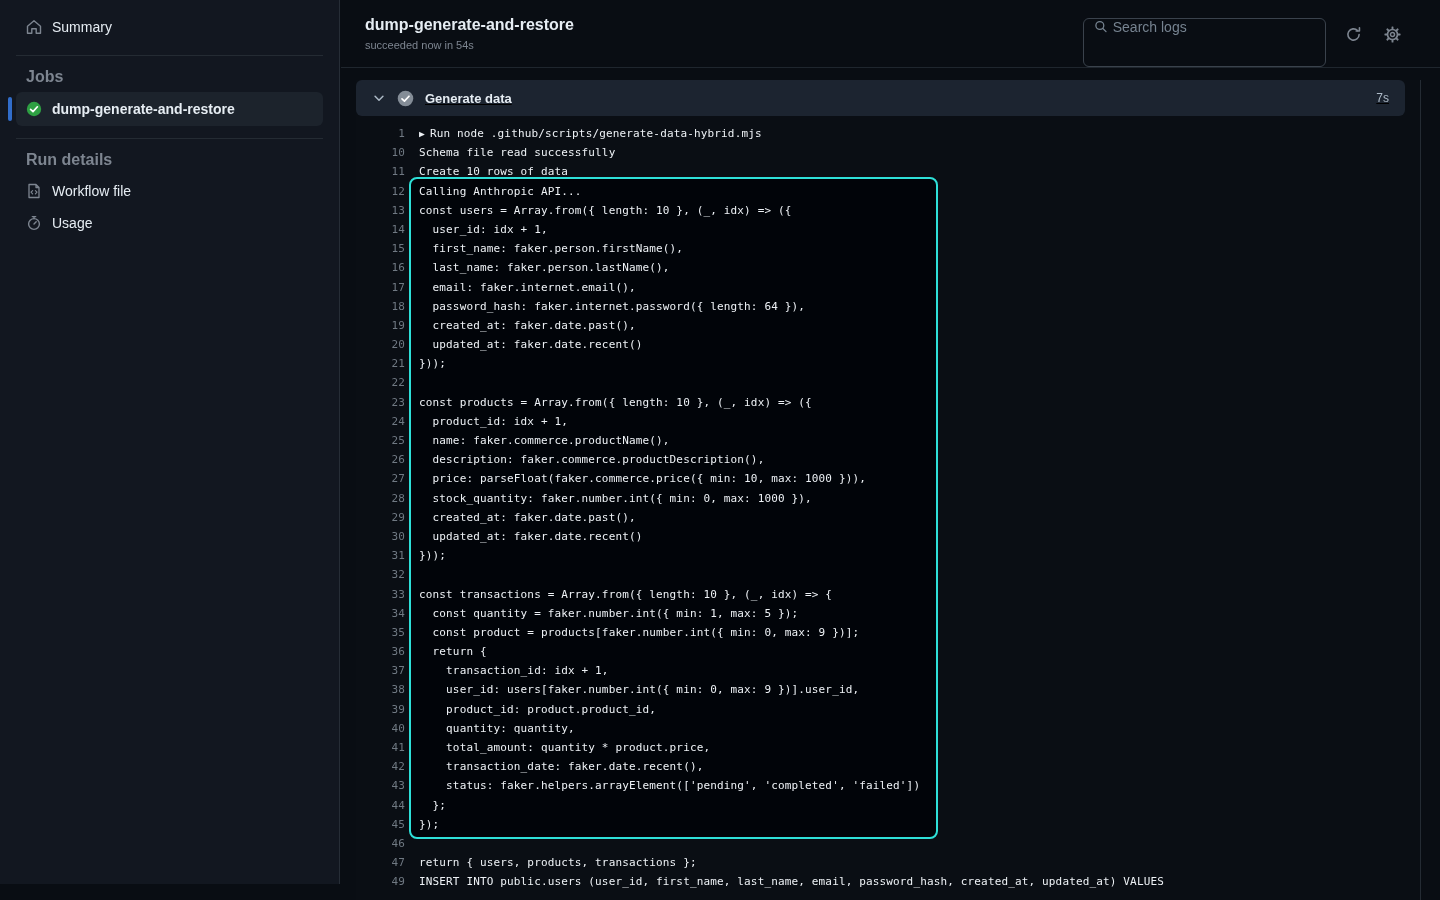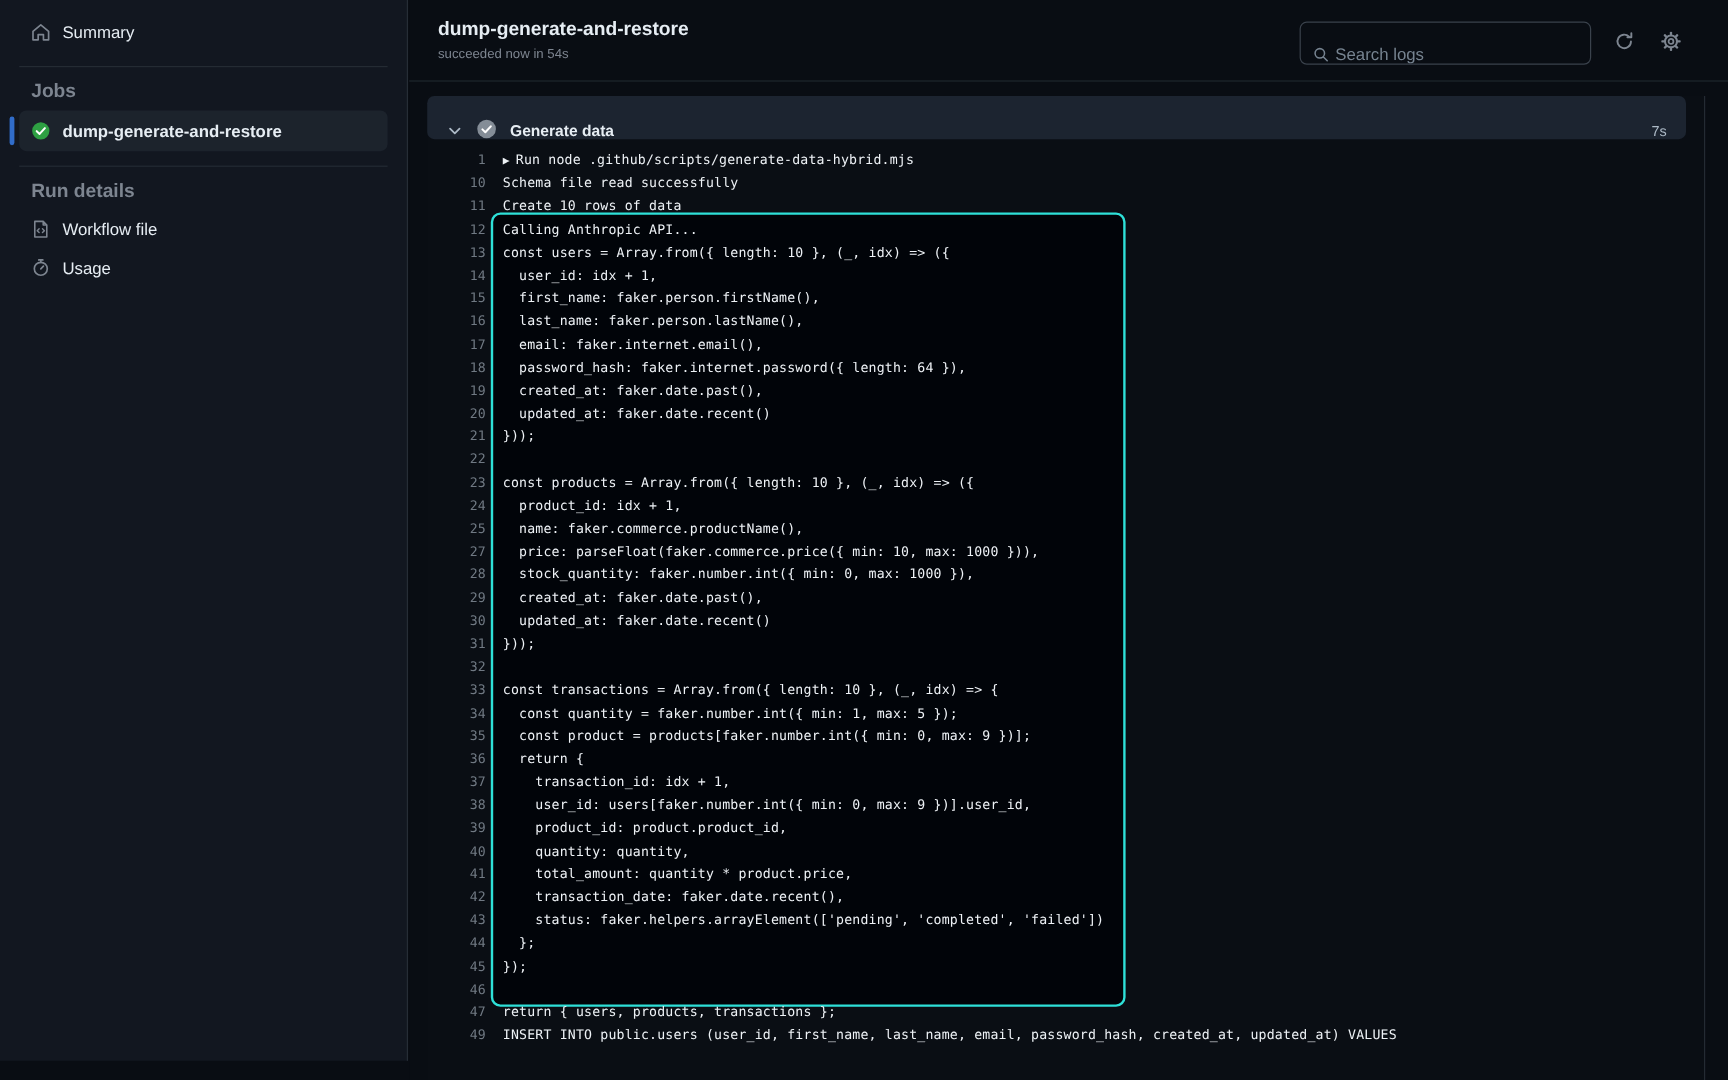--- a/index.html
+++ b/index.html
@@ -20,37 +20,37 @@
   .sb-job { position:relative; background:#1c232c; font-weight:600; height:34px; }
   .accent-bar { position:absolute; left:-8px; top:5px; width:4px; height:24px;
                 border-radius:3px; }
 
   
   .main { position:absolute; left:341px; top:0; right:0; bottom:0; background:#090d13; }
   .main-header { position:relative; height:68px; border-bottom:1px solid #1f262e; }
   .job-title { position:absolute; left:24px; top:16px; font-size:16px; font-weight:700;
                color:#e6edf3; }
   .job-subtitle { position:absolute; left:24px; top:39px; font-size:11px; color:#7d8590; }
-  .search-box { position:absolute; right:114px; top:18px; width:243px; height:36px;
+  .search-box { position:absolute; right:114px; top:18px; width:243px; height:49px;
                 border:1px solid #3a424c; border-radius:6px; display:flex;
-                align-items:flex-end; padding:0 10px; gap:5px; background:transparent; }
+                align-items:flex-start; padding:0 10px; gap:5px; background:transparent; }
   .search-box input { background:transparent; border:none; outline:none; color:#cdd6e0;
                       font-size:14px; width:100%; font-family:"Liberation Sans",sans-serif; }
   .search-box input::placeholder { color:#768390; }
   .icon-btn { position:absolute; top:23px; width:22px; height:22px; display:flex;
               align-items:center; justify-content:center; cursor:pointer; }
   .btn-refresh { right:76px; }
   .btn-gear { right:37px; }
 
   
   .panel { position:absolute; left:15px; right:19px; top:80px; bottom:0;
            background:#0a0e14; border-right:1px solid #242b33; }
-  .step-header { display:flex; align-items:flex-end; gap:11px; height:36px;
+  .step-header { display:flex; align-items:center; gap:11px; height:36px;
                  width:calc(100% - 15px); background:#1c2430; border-radius:6px;
-                 padding:0 16px; cursor:pointer; }
+                 padding:0 16px; cursor:pointer;text-decoration:underline; }
   .step-name { color:#e6edf3; font-size:13px; font-weight:600; flex:1; }
   .step-duration { color:#adbac7; font-size:12px;margin-left:36px; }
   .log-body { position:relative; padding-top:8px; }
   .log-row { position:relative; z-index:1; display:flex; height:19.2px;
              line-height:19.2px; font-family:"DejaVu Sans Mono", monospace;
              font-size:11px; letter-spacing:0.15px; }
   .ln { flex:none; width:49px; text-align:right; color:#707983; cursor:pointer; }
   .lt { margin-left:14px; white-space:pre; color:#eef2f6; }
   .pf { font-size:9.5px; margin-right:5px; }
   .annotation-box { position:absolute; z-index:0; left:53px; width:529px;
@@ -218,20 +218,24 @@
         </div>
         <div class="log-row">
           <span class="ln">24</span>
           <span class="lt">  product_id: idx + 1,</span>
         </div>
         <div class="log-row">
           <span class="ln">25</span>
           <span class="lt">  name: faker.commerce.productName(),</span>
         </div>
         <div class="log-row">
+          <span class="ln">26</span>
+          <span class="lt">  description: faker.commerce.productDescription(),</span>
+        </div>
+        <div class="log-row">
           <span class="ln">27</span>
           <span class="lt">  price: parseFloat(faker.commerce.price({ min: 10, max: 1000 })),</span>
         </div>
         <div class="log-row">
           <span class="ln">28</span>
           <span class="lt">  stock_quantity: faker.number.int({ min: 0, max: 1000 }),</span>
         </div>
         <div class="log-row">
           <span class="ln">29</span>
           <span class="lt">  created_at: faker.date.past(),</span>

